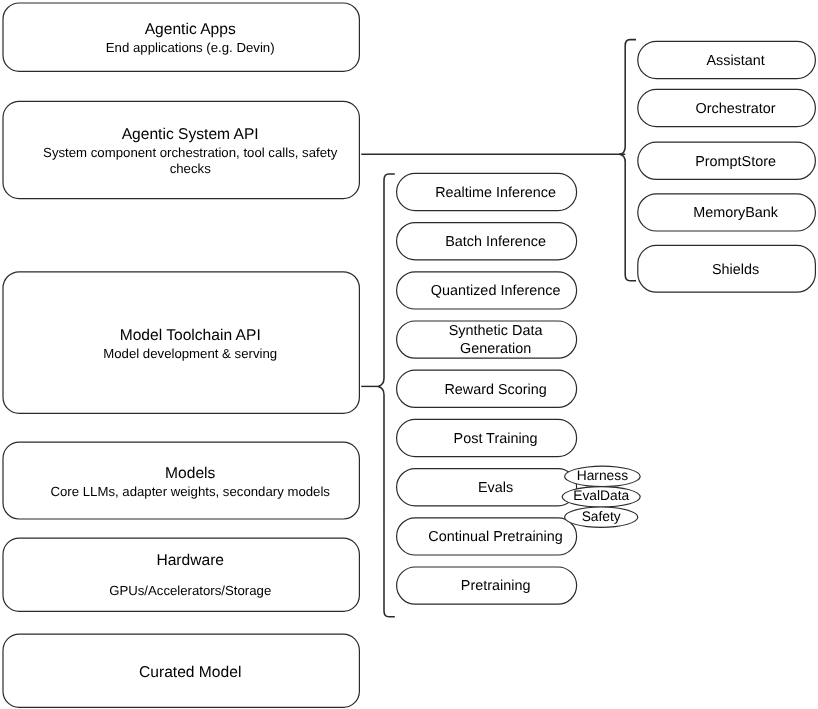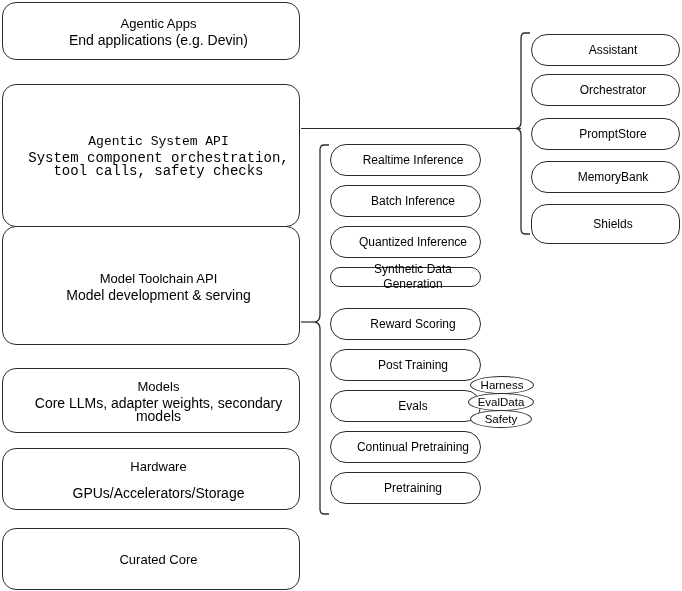--- a/index.html
+++ b/index.html
@@ -32,21 +32,21 @@
   }
   .layer {
     border-radius: 14px;
   }
   .layer .title {
     font-size: 13px;
     line-height: 17px;
     color: #000;
   }
   .layer .subtitle {
-    font-size: 14px;
+    font-size: 11px;
     line-height: 13px;
     color: #000;
     margin-top: 2px;
   }
   .chip {
     border-radius: 16px;
     font-size: 12px;
     line-height: 15px;
   }
   .pill {
@@ -54,20 +54,21 @@
     box-sizing: border-box;
     border: 1px solid #2b2b2b;
     background: #ffffff;
     border-radius: 50%/50%;
     display: flex;
     align-items: center;
     justify-content: center;
     font-size: 11.5px;
     line-height: 14px;
     color: #000;
+    margin-top: 12px;
   }
   .brace-svg, .conn-svg {
     position: absolute;
     left: 0;
     top: 0;
     width: 682px;
     height: 591px;
     pointer-events: none;
     overflow: visible;
   }
@@ -88,54 +89,54 @@
   <svg class="brace-svg" viewBox="0 0 682 591">
     <path d="M 329 145 L 324 145 Q 320 145 320 150 L 320 315 Q 320 321 315 322 Q 320 323 320 329 L 320 509 Q 320 514 324 514 L 329 514" fill="none" stroke="#2b2b2b" stroke-width="1.3"></path>
     <line x1="301" y1="322" x2="315" y2="322" stroke="#2b2b2b" stroke-width="1.2"></line>
   </svg>
 
   <div class="node layer" style="left:2px; top:2px; width:298px; height:58px;">
     <div class="title">Agentic Apps</div>
     <div class="subtitle">End applications (e.g. Devin)</div>
   </div>
 
-  <div class="node layer" style="left:2px; top:84px; width:298px; height:143px;font-family:Liberation Mono, monospace;">
+  <div class="node layer" style="left:2px; top:84px; width:298px; height:82px;">
     <div class="title">Agentic System API</div>
     <div class="subtitle">System component orchestration, tool calls, safety checks</div>
   </div>
 
   <div class="node layer" style="left:2px; top:368px; width:298px; height:65px;">
     <div class="title">Models</div>
     <div class="subtitle">Core LLMs, adapter weights, secondary models</div>
   </div>
 
   <div class="node layer" style="left:2px; top:226px; width:298px; height:119px;">
     <div class="title">Model Toolchain API</div>
     <div class="subtitle">Model development &amp; serving</div>
   </div>
 
   <div class="node layer" style="left:2px; top:448px; width:298px; height:62px;gap:10px;">
     <div class="title">Hardware</div>
     <div class="subtitle">GPUs/Accelerators/Storage</div>
   </div>
 
   <div class="node layer" style="left:2px; top:528px; width:298px; height:62px;">
-    <div class="title">Curated Core</div>
+    <div class="title">Curated Model</div>
   </div>
 
   <div class="node chip" style="left:330px; top:144px; width:151px; height:32px;">
     <span>Realtime Inference</span>
   </div>
   <div class="node chip" style="left:330px; top:185px; width:151px; height:32px;">
     <span>Batch Inference</span>
   </div>
   <div class="node chip" style="left:330px; top:226px; width:151px; height:32px;">
     <span>Quantized Inference</span>
   </div>
-  <div class="node chip" style="left:330px; top:267px; width:151px; height:20px;">
+  <div class="node chip" style="left:330px; top:267px; width:151px; height:32px;">
     <span>Synthetic Data Generation</span>
   </div>
   <div class="node chip" style="left:330px; top:308px; width:151px; height:32px;">
     <span>Reward Scoring</span>
   </div>
   <div class="node chip" style="left:330px; top:349px; width:151px; height:32px;">
     <span>Post Training</span>
   </div>
   <div class="node chip" style="left:330px; top:390px; width:151px; height:32px;">
     <span>Evals</span>

